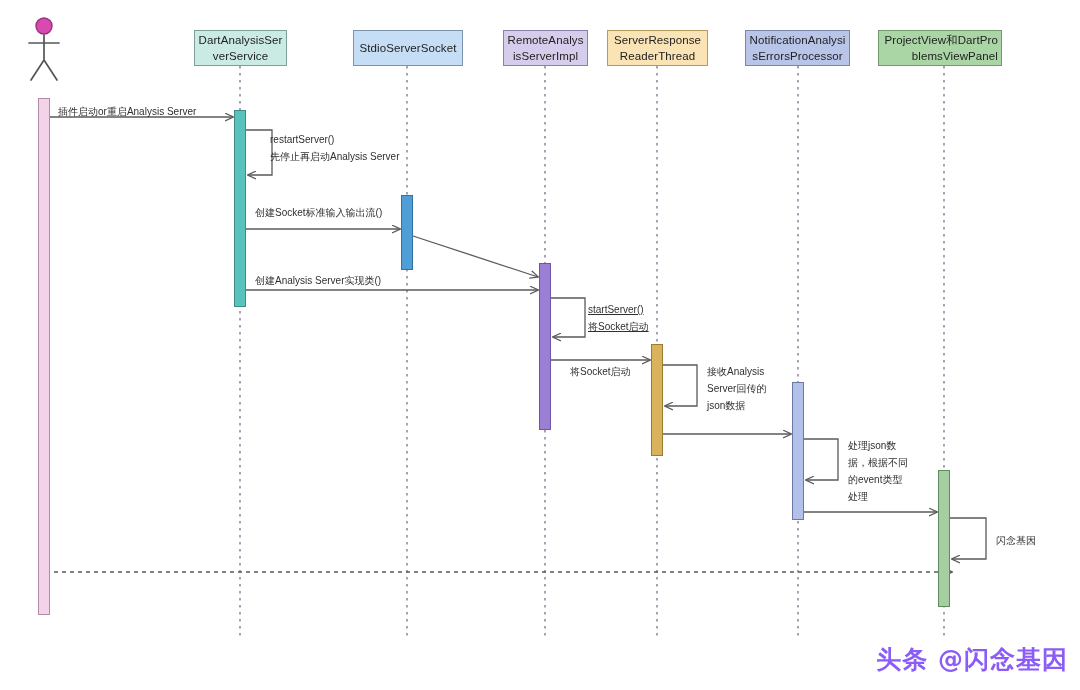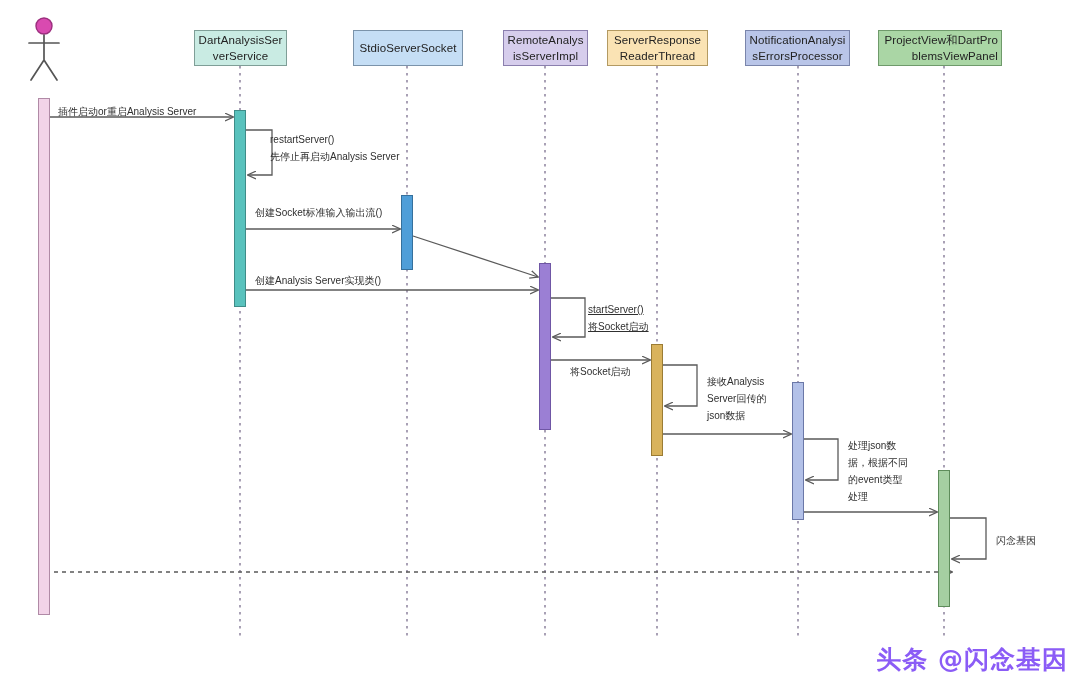--- a/index.html
+++ b/index.html
@@ -87,21 +87,21 @@
     </div>
   <div id="labels">
       <div class="msg-label" style="left: 58px; top: 103px;">插件启动or重启Analysis Server</div>
       <div class="msg-label" style="left: 270px; top: 131px;">restartServer()
 先停止再启动Analysis Server</div>
       <div class="msg-label" style="left: 255px; top: 204px;">创建Socket标准输入输出流()</div>
       <div class="msg-label" style="left: 255px; top: 272px;">创建Analysis Server实现类()</div>
       <div class="msg-label" style="left: 588px; top: 301px; text-decoration: underline;">startServer()
 将Socket启动</div>
       <div class="msg-label" style="left: 570px; top: 363px;">将Socket启动</div>
-      <div class="msg-label" style="left: 707px; top: 373px;">接收Analysis
+      <div class="msg-label" style="left: 707px; top: 363px;">接收Analysis
 Server回传的
 json数据</div>
       <div class="msg-label" style="left: 848px; top: 437px;">处理json数
 据，根据不同
 的event类型
 处理</div>
       <div class="msg-label" style="left: 996px; top: 532px;">闪念基因</div>
     </div>
 
   <div class="watermark">头条 @闪念基因</div>

